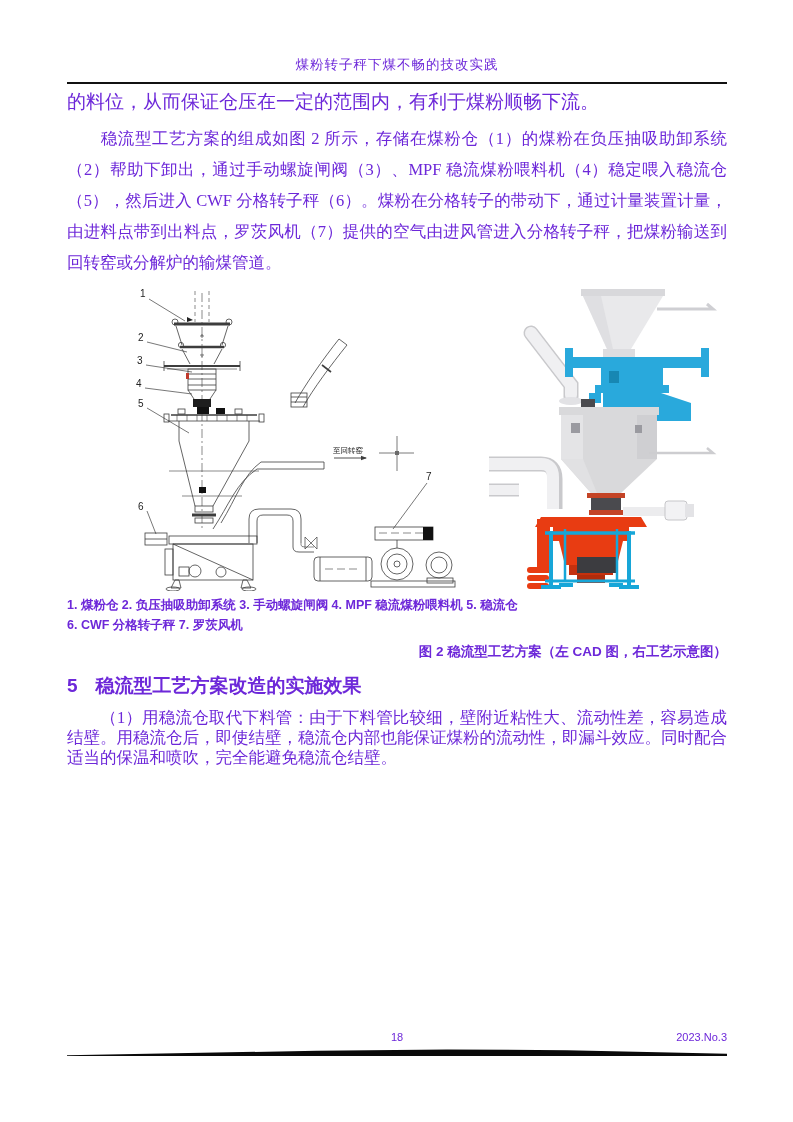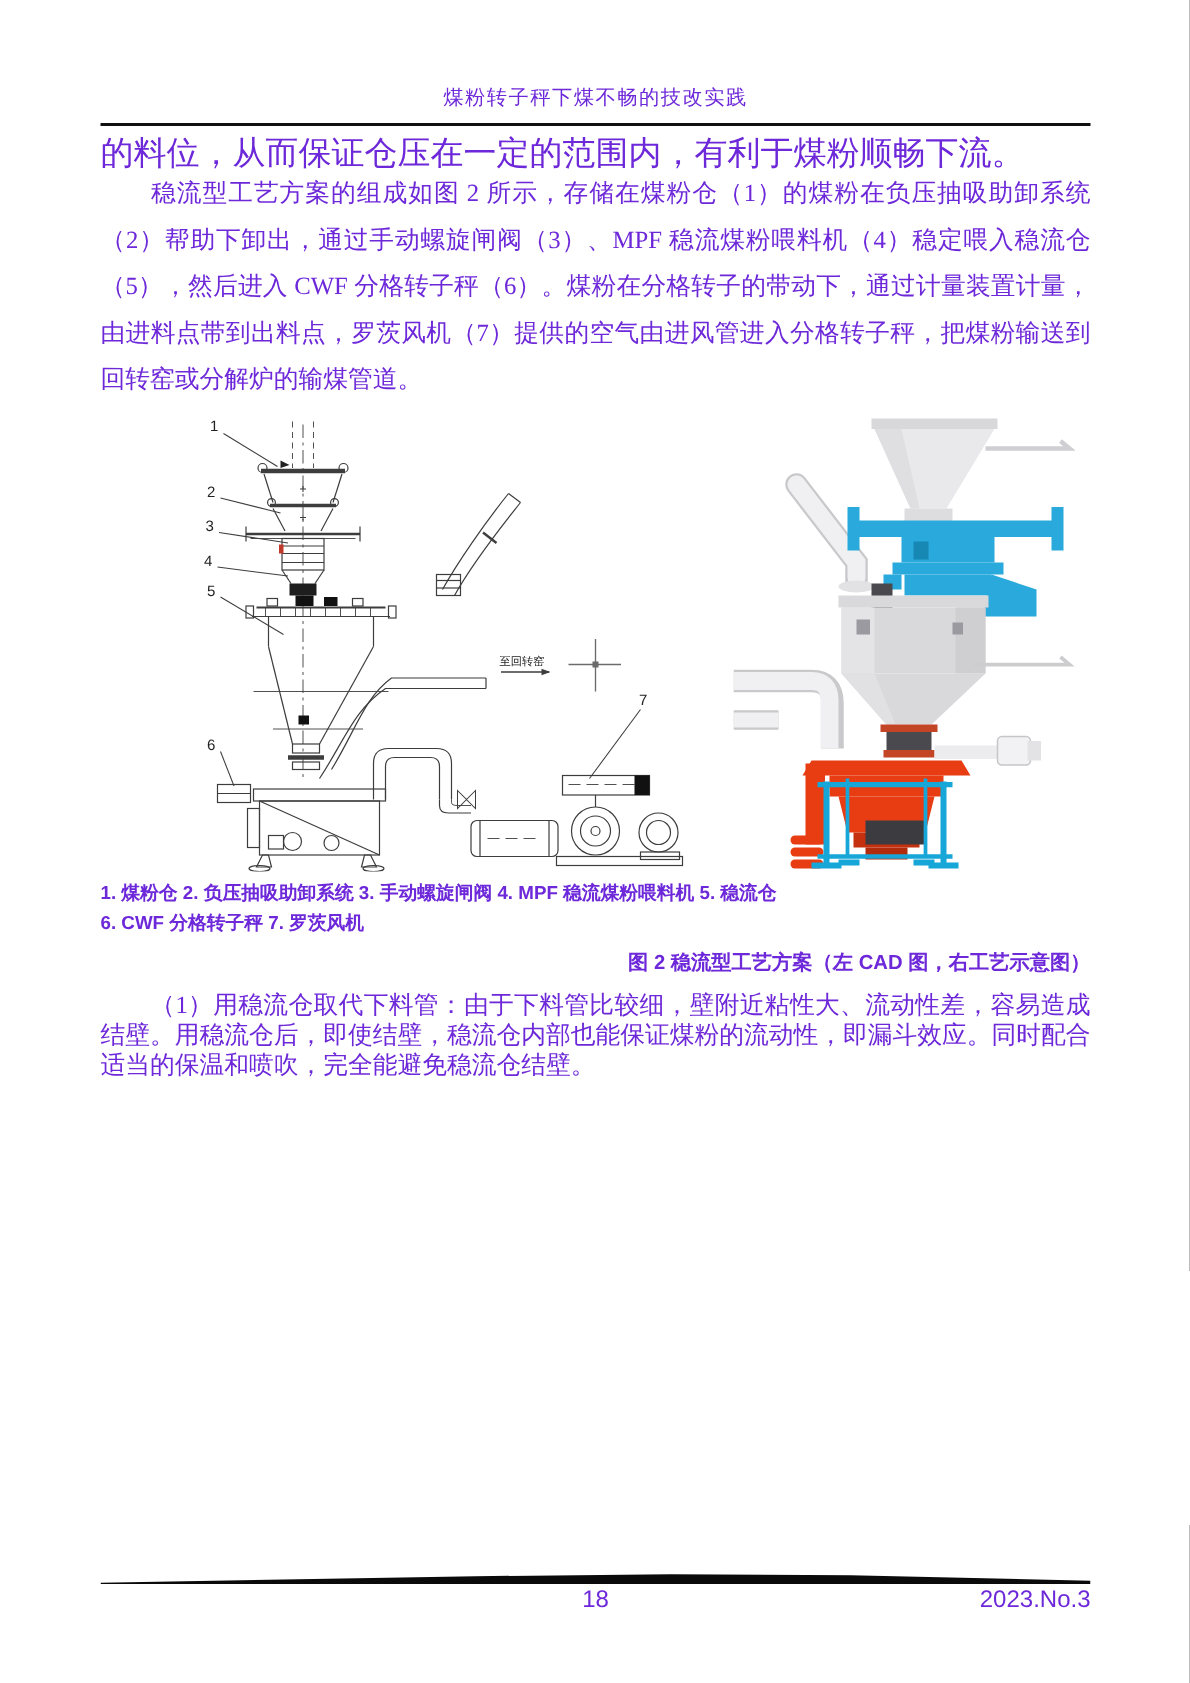--- a/index.html
+++ b/index.html
@@ -5,39 +5,39 @@
   * { margin:0; padding:0; box-sizing:border-box; }
   html,body { background:#888; }
   .page {
     position:relative; width:793px; height:1122px; margin:0 auto;
     background:#ffffff; overflow:hidden; color:#6d28d9;
     font-family:"Liberation Serif","DejaVu Serif",serif;
   }
   .content { position:absolute; left:67px; top:0; width:660px; }
   .running-head { padding-top:56px; text-align:center; font-size:13.5px; letter-spacing:1px; }
   .head-rule { margin-top:8px; border-top:2px solid #111; height:0; }
-  .cont-line { margin-top:7px; font-size:22px; line-height:22px; }
+  .cont-line { margin-top:7px; font-size:19px; line-height:22px; }
   .h42 { margin-top:12px; font-family:"Liberation Sans","DejaVu Sans",sans-serif; font-weight:bold; font-size:17px; }
   .h42 .num { margin-right:9px; }
   .para { font-size:16.5px; text-align:justify; }
-  .para-42 { line-height:31px; }
+  .para-42 { margin-top:10px; line-height:31px; }
   .para-42 .ind, .para-5 .ind { display:inline-block; width:2em; }
   .figure-row { margin-top:3px; height:310px; display:flex; align-items:flex-start; }
   .cad-wrap { margin-left:42px; }
   .render-wrap { margin-left:28px; }
   .legend { margin-top:4px; text-align:left; font-family:"Liberation Sans","DejaVu Sans",sans-serif;
             font-weight:bold; font-size:12.5px; line-height:20px; }
   .fig-caption { margin-top:8px; text-align:right; font-family:"Liberation Sans","DejaVu Sans",sans-serif;
             font-weight:bold; font-size:13.5px; }
   .h5 { margin-top:12px; font-family:"Liberation Sans","DejaVu Sans",sans-serif; font-weight:bold; font-size:19px; }
   .h5 .num { margin-right:18px; }
   .para-5 { margin-top:9px; line-height:20px; }
   .footer-bar { position:absolute; left:67px; top:1049px; width:660px; height:8px; }
-  .footer-row { position:absolute; left:67px; top:1058px; width:660px; height:18px;
-                font-size:16px; font-family:"Liberation Sans","DejaVu Sans",sans-serif; }
+  .footer-row { position:absolute; left:67px; top:1031px; width:660px; height:18px;
+                font-size:11px; font-family:"Liberation Sans","DejaVu Sans",sans-serif; }
   .page-num { position:absolute; left:0; width:100%; text-align:center; }
   .issue { position:absolute; right:0; top:0; }
   svg text.callout { font-family:"Liberation Sans","DejaVu Sans",sans-serif; font-size:10px; fill:#222; }
   svg text.tiny { font-family:"Liberation Sans","DejaVu Sans",sans-serif; font-size:7.5px; fill:#222; }
 </style>
 </head>
 <body>
 
 <div class="page">
   <div class="content">
@@ -276,20 +276,21 @@
       </div>
     </div>
 
     <div class="legend">
       <div>1. 煤粉仓  2. 负压抽吸助卸系统  3. 手动螺旋闸阀  4. MPF 稳流煤粉喂料机  5. 稳流仓</div>
       <div>6. CWF 分格转子秤  7. 罗茨风机</div>
     </div>
 
     <div class="fig-caption">图 2 稳流型工艺方案（左 CAD 图，右工艺示意图）</div>
 
+    <div class="h5"><span class="num">5</span><span>稳流型工艺方案改造的实施效果</span></div>
 
     <div class="para para-5"><span class="ind"></span><span>（1）用稳流仓取代下料管：由于下料管比较细，壁附近粘性大、流动性差，容易造成结壁。用稳流仓后，即使结壁，稳流仓内部也能保证煤粉的流动性，即漏斗效应。同时配合适当的保温和喷吹，完全能避免稳流仓结壁。</span></div>
 
   </div>
 
   <svg class="footer-bar" viewBox="0 0 660 8" preserveAspectRatio="none">
     <polygon points="0,6.2 250,1.8 380,0.5 500,1.2 660,4.8 660,7 0,7" fill="#0a0a0a"></polygon>
   </svg>
   <div class="footer-row">
     <div class="page-num">18</div>

